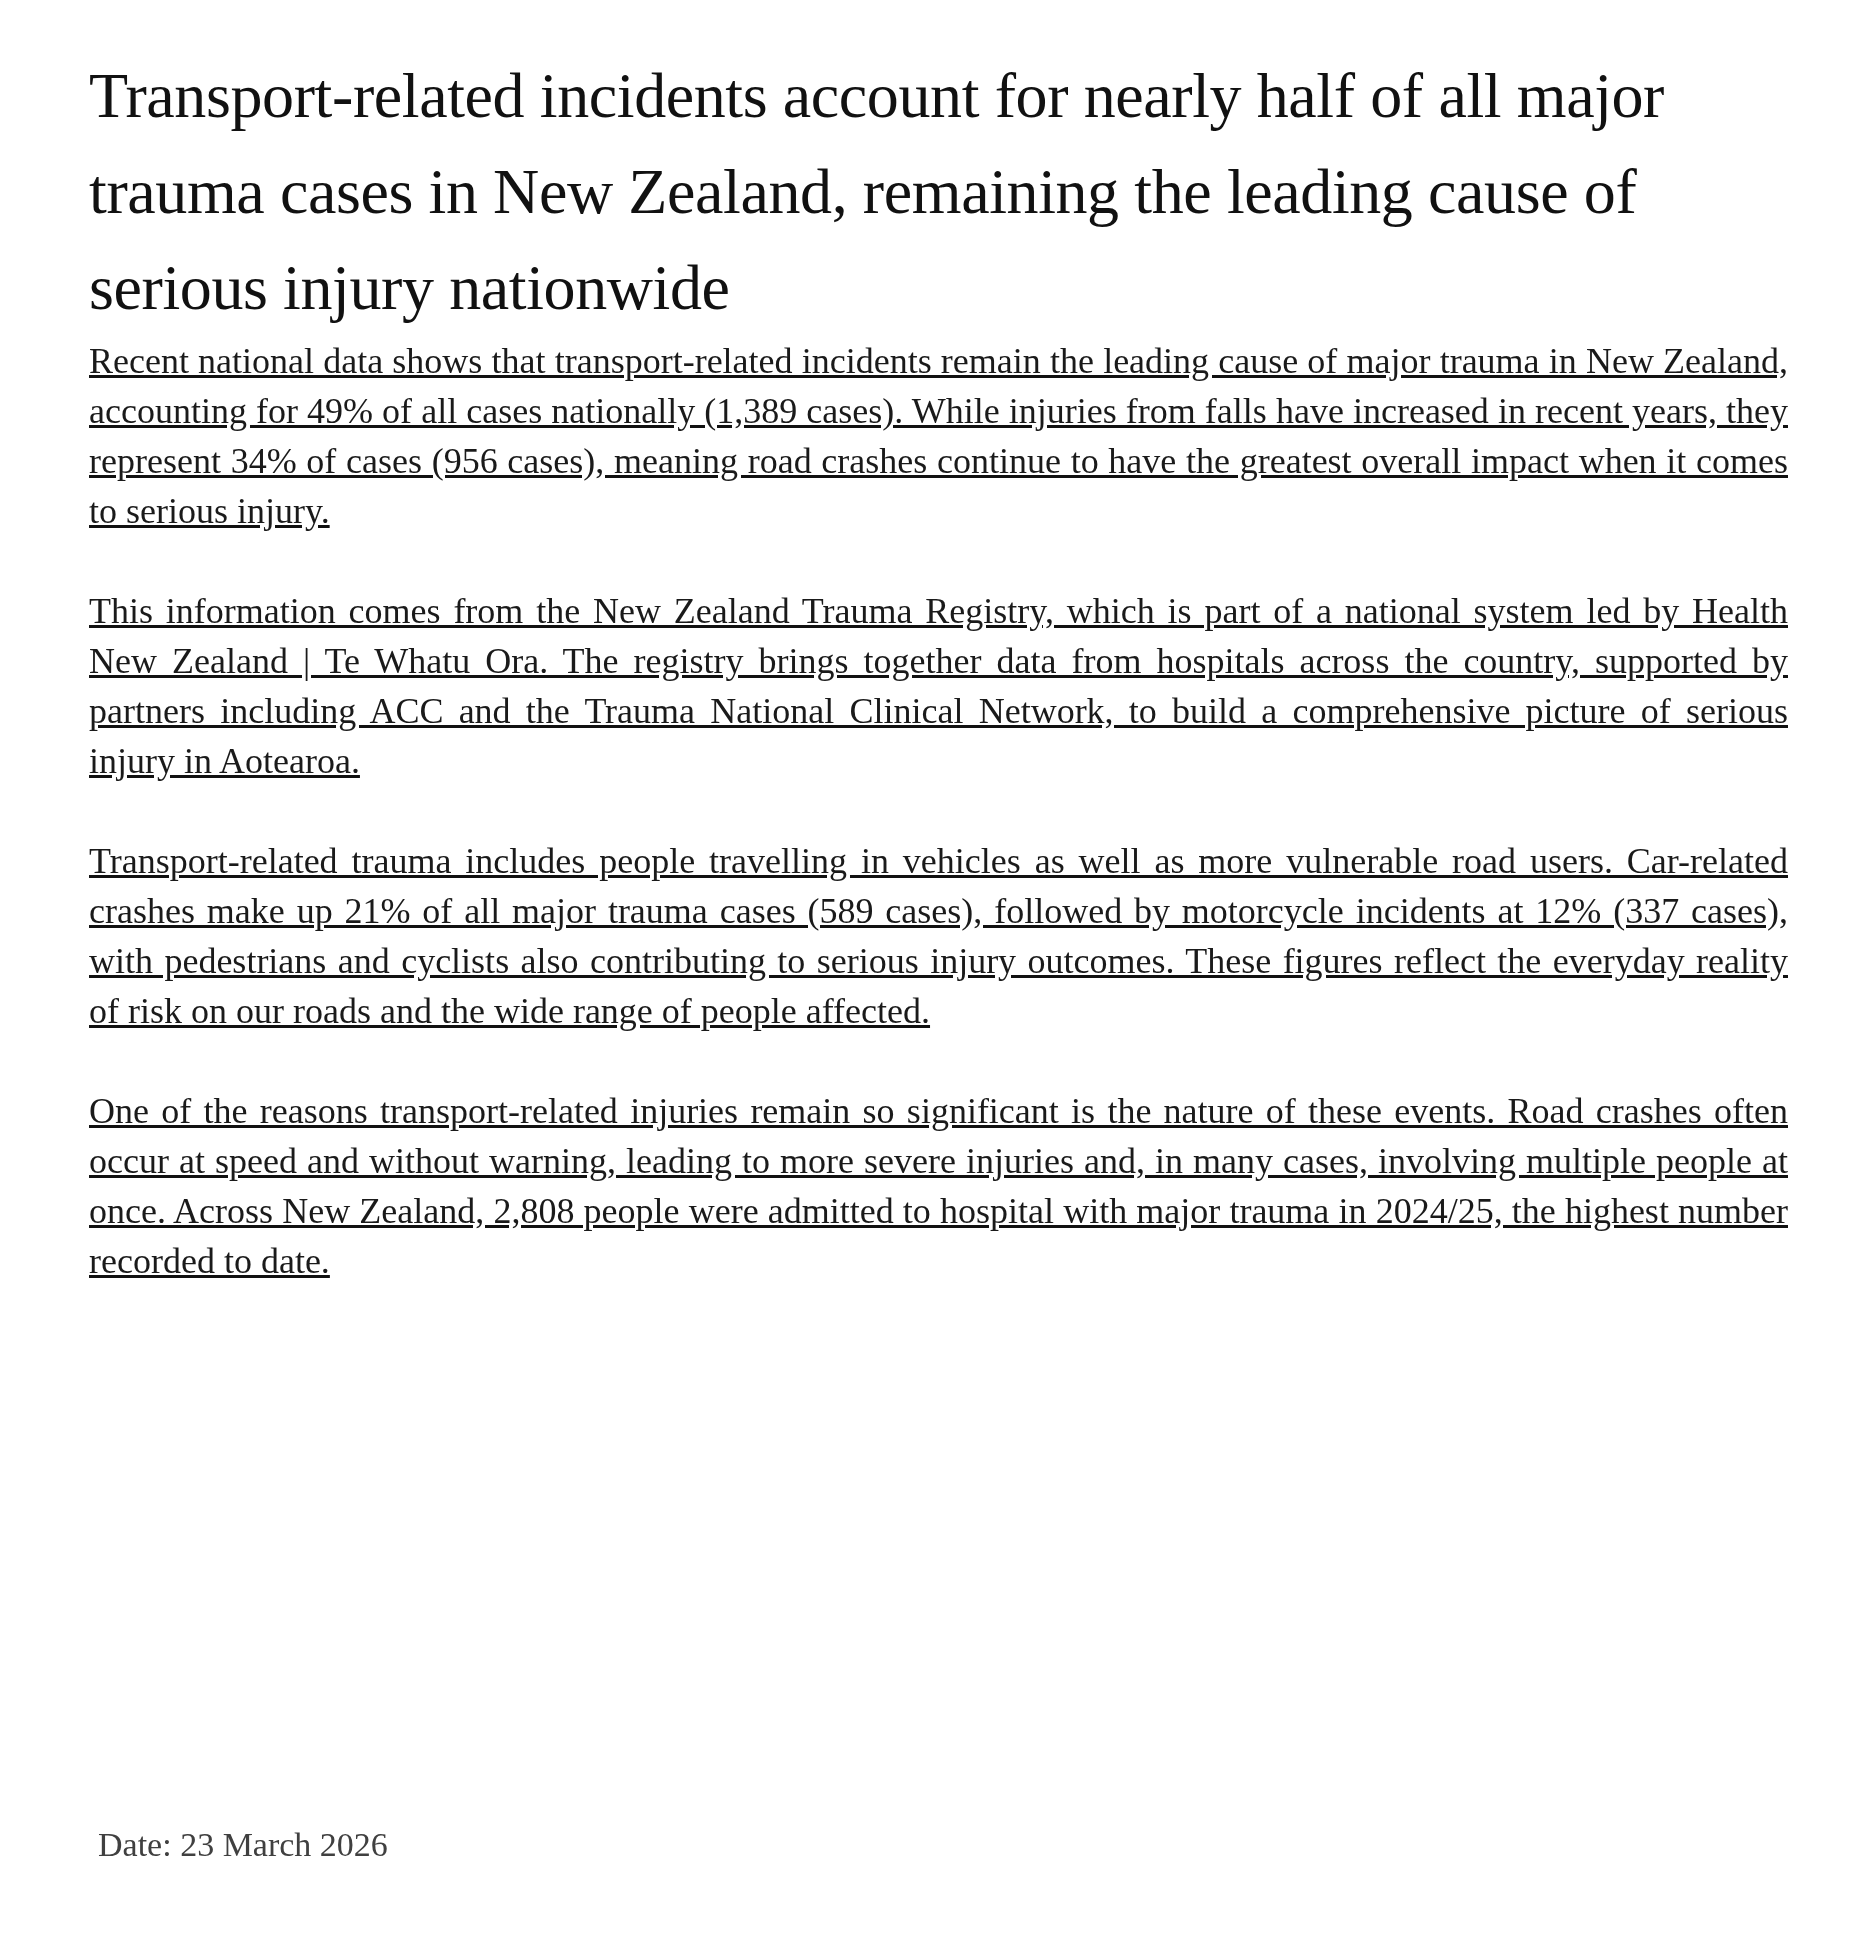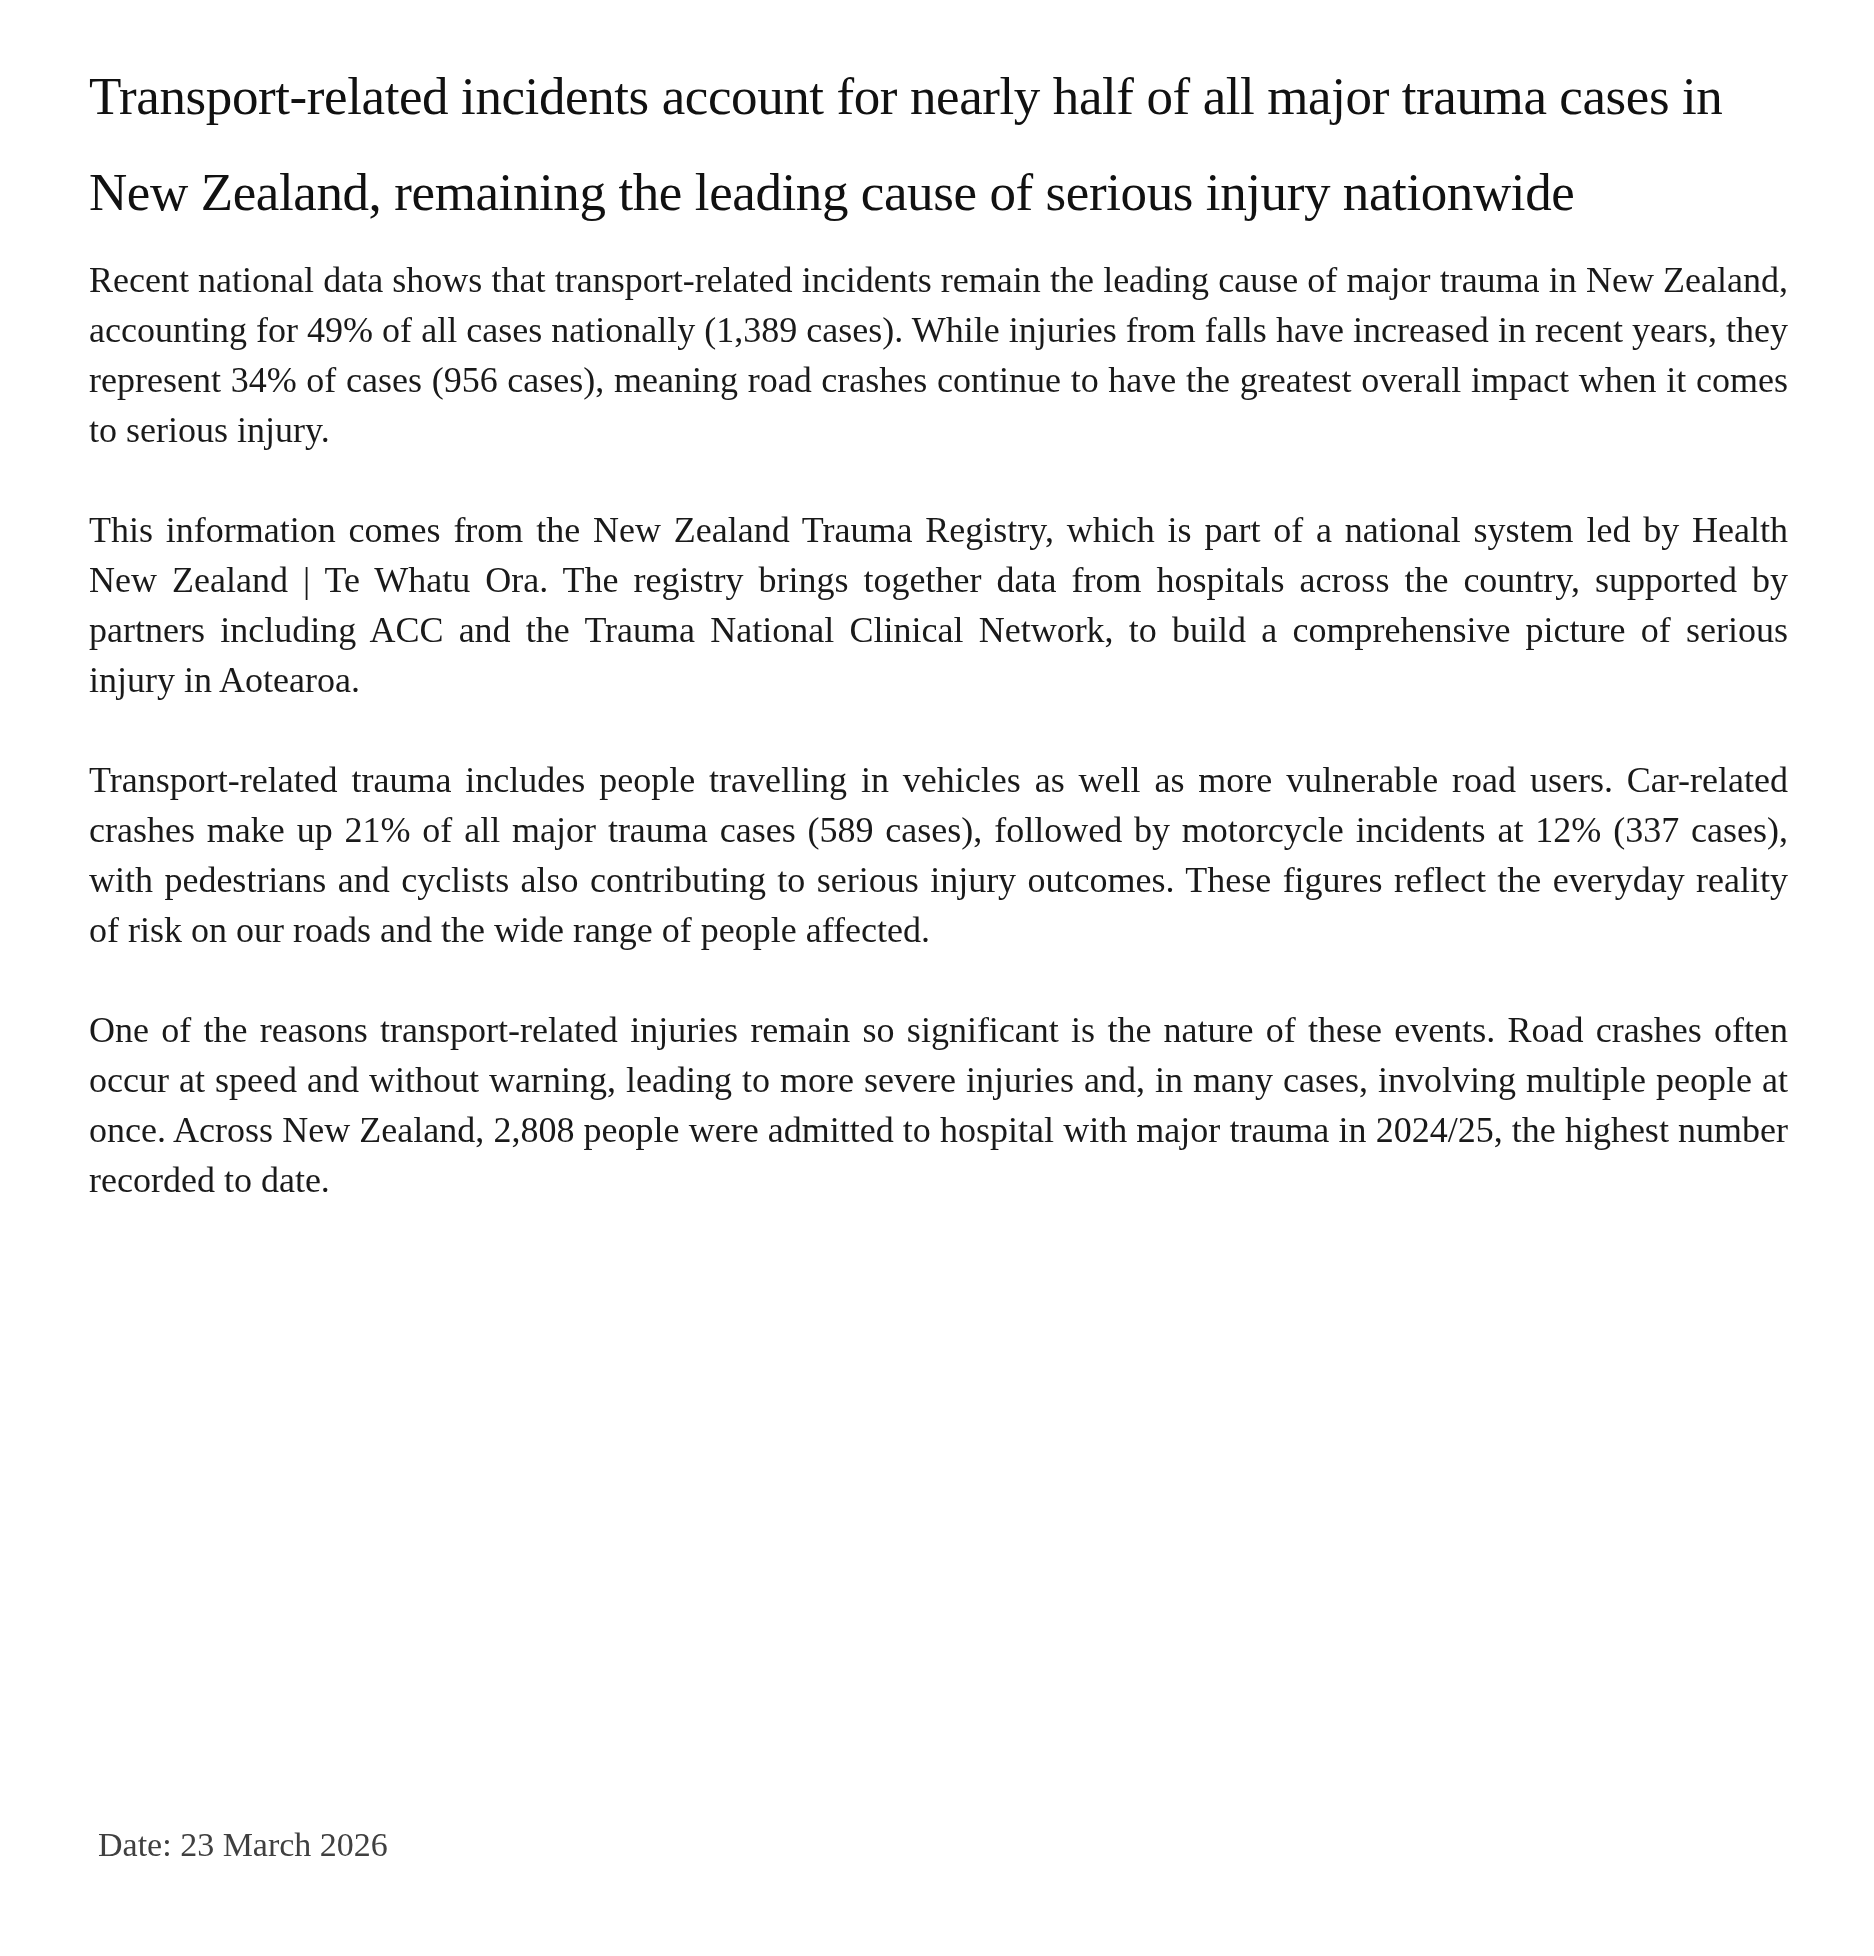--- a/index.html
+++ b/index.html
@@ -17,27 +17,27 @@
     .article {
       position: absolute;
       left: 89px;
       top: 48px;
       width: 1699px;
     }
     .title {
       margin: 0;
       font-family: "Liberation Serif", "DejaVu Serif", serif;
       font-weight: normal;
-      font-size: 53px;
+      font-size: 64px;
       line-height: 96px;
       letter-spacing: -0.4px;
       color: #111111;
     }
     .body {
-      margin-top: 15px;
+      text-decoration: underline;
     }
     .para {
       margin: 0 0 50px 0;
       font-family: "Liberation Serif", "DejaVu Serif", serif;
       font-size: 36px;
       line-height: 50px;
       text-align: justify;
       color: #1a1a1a;
     }
     .para:last-child {

